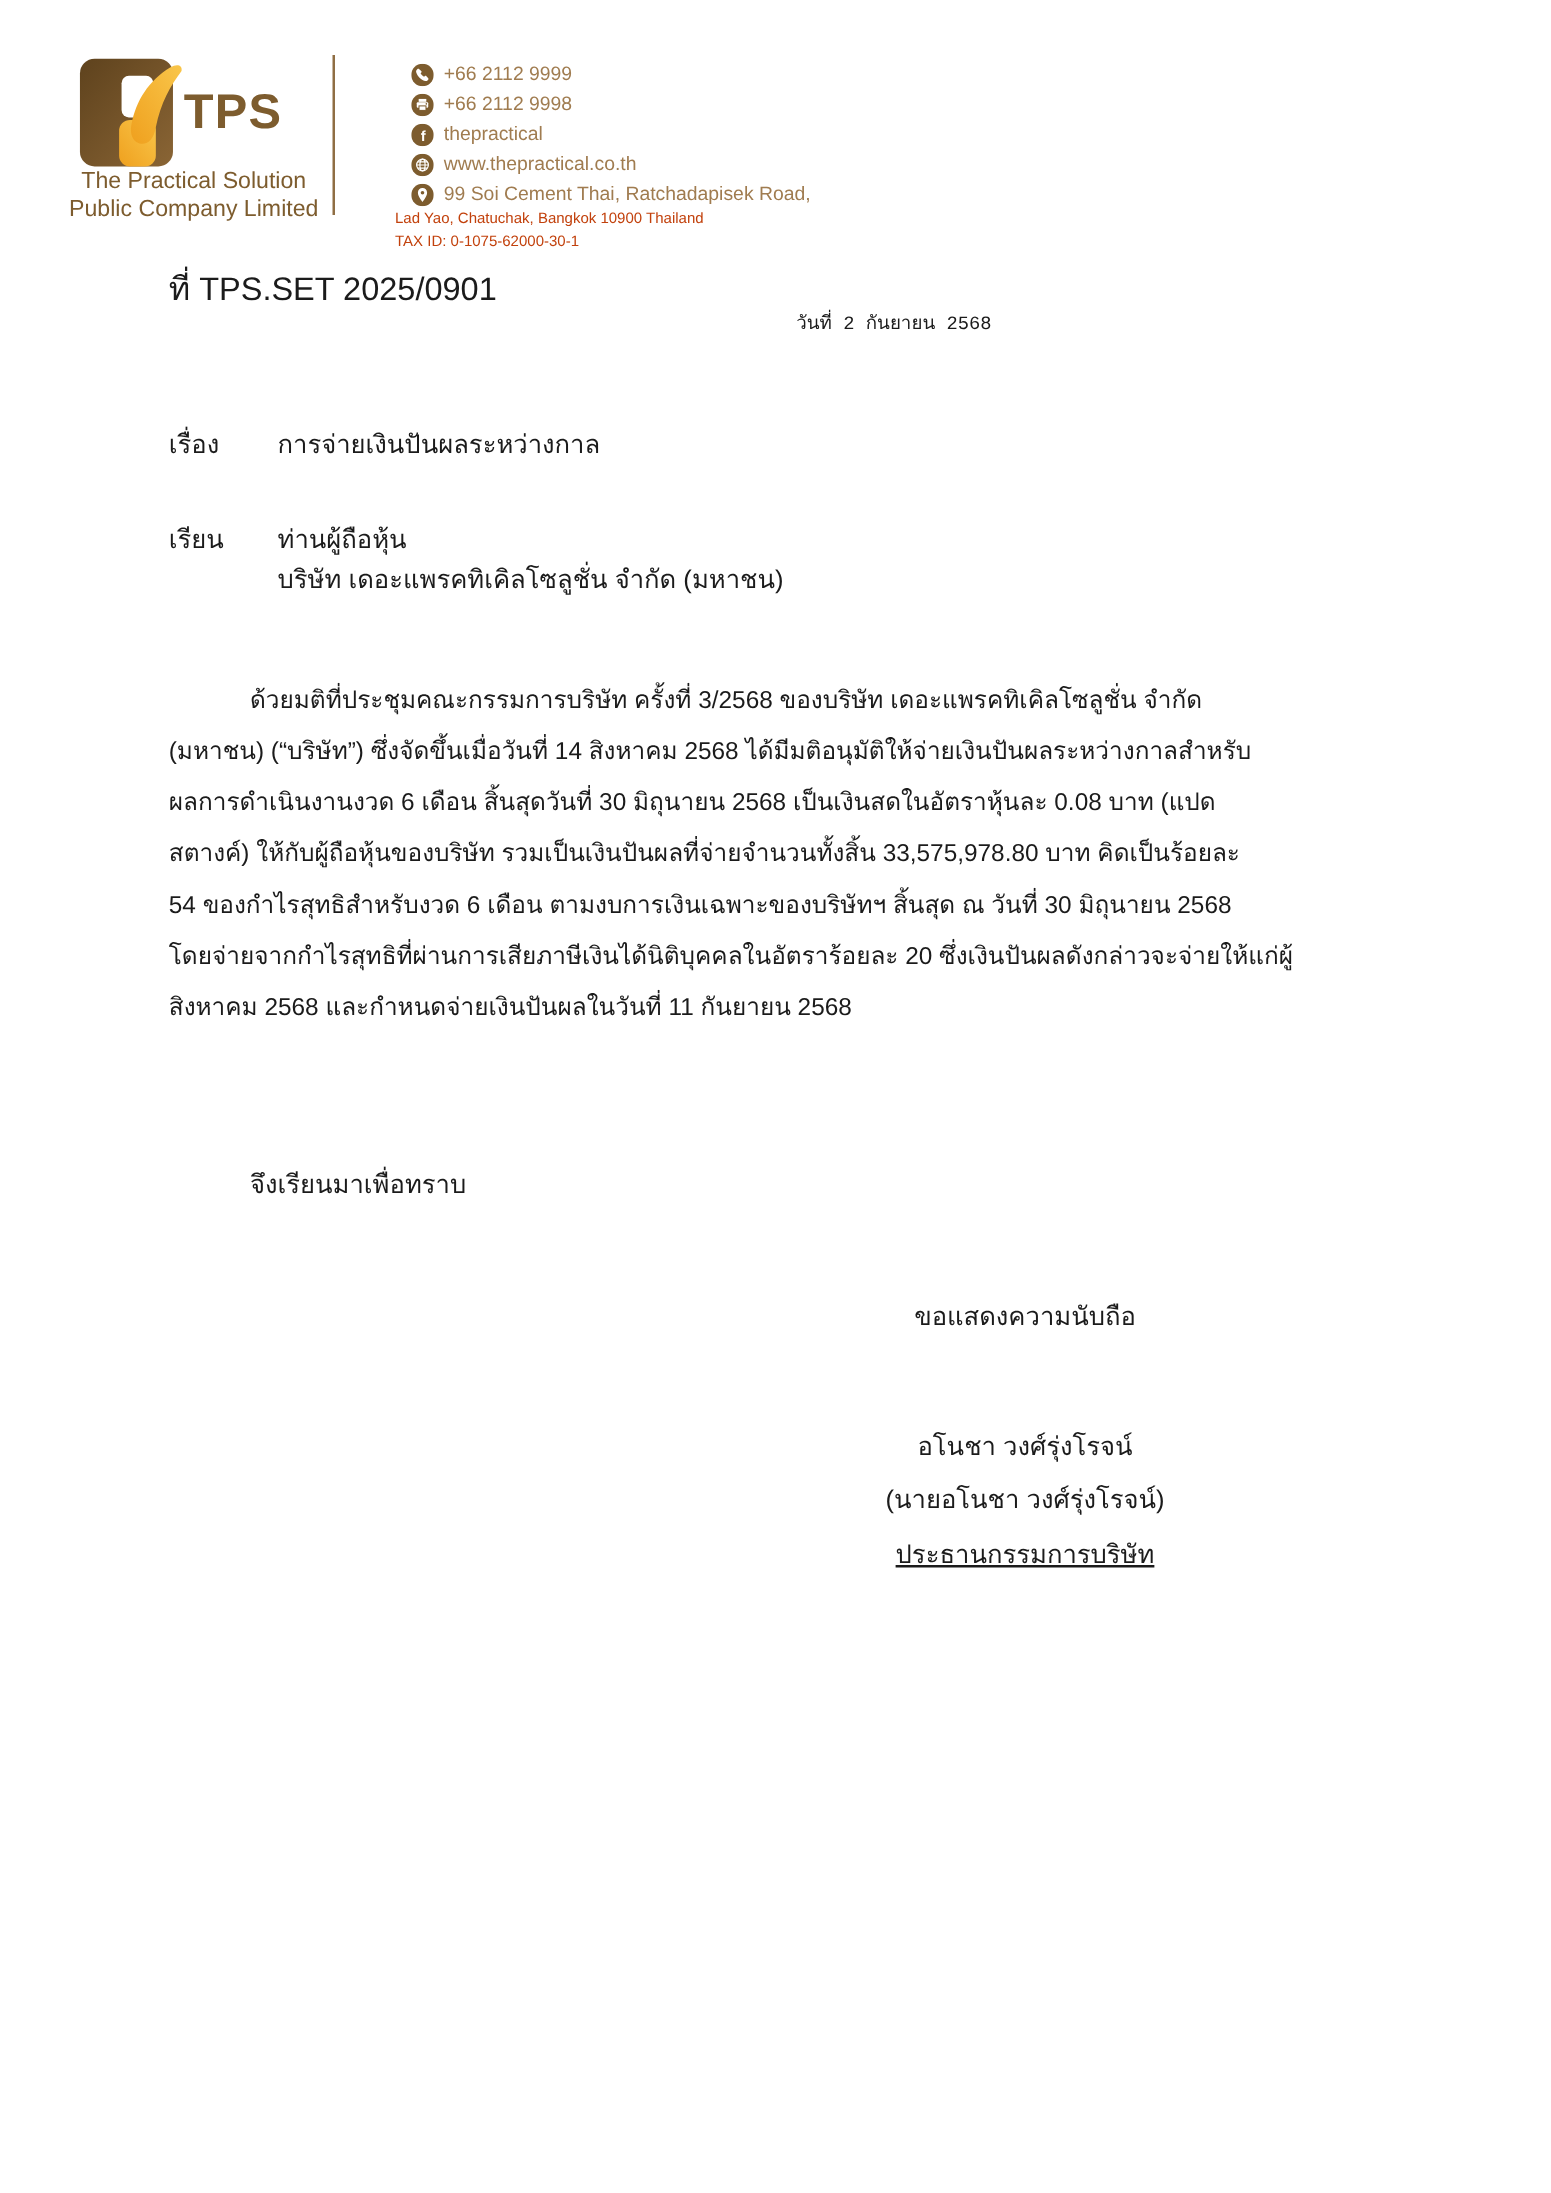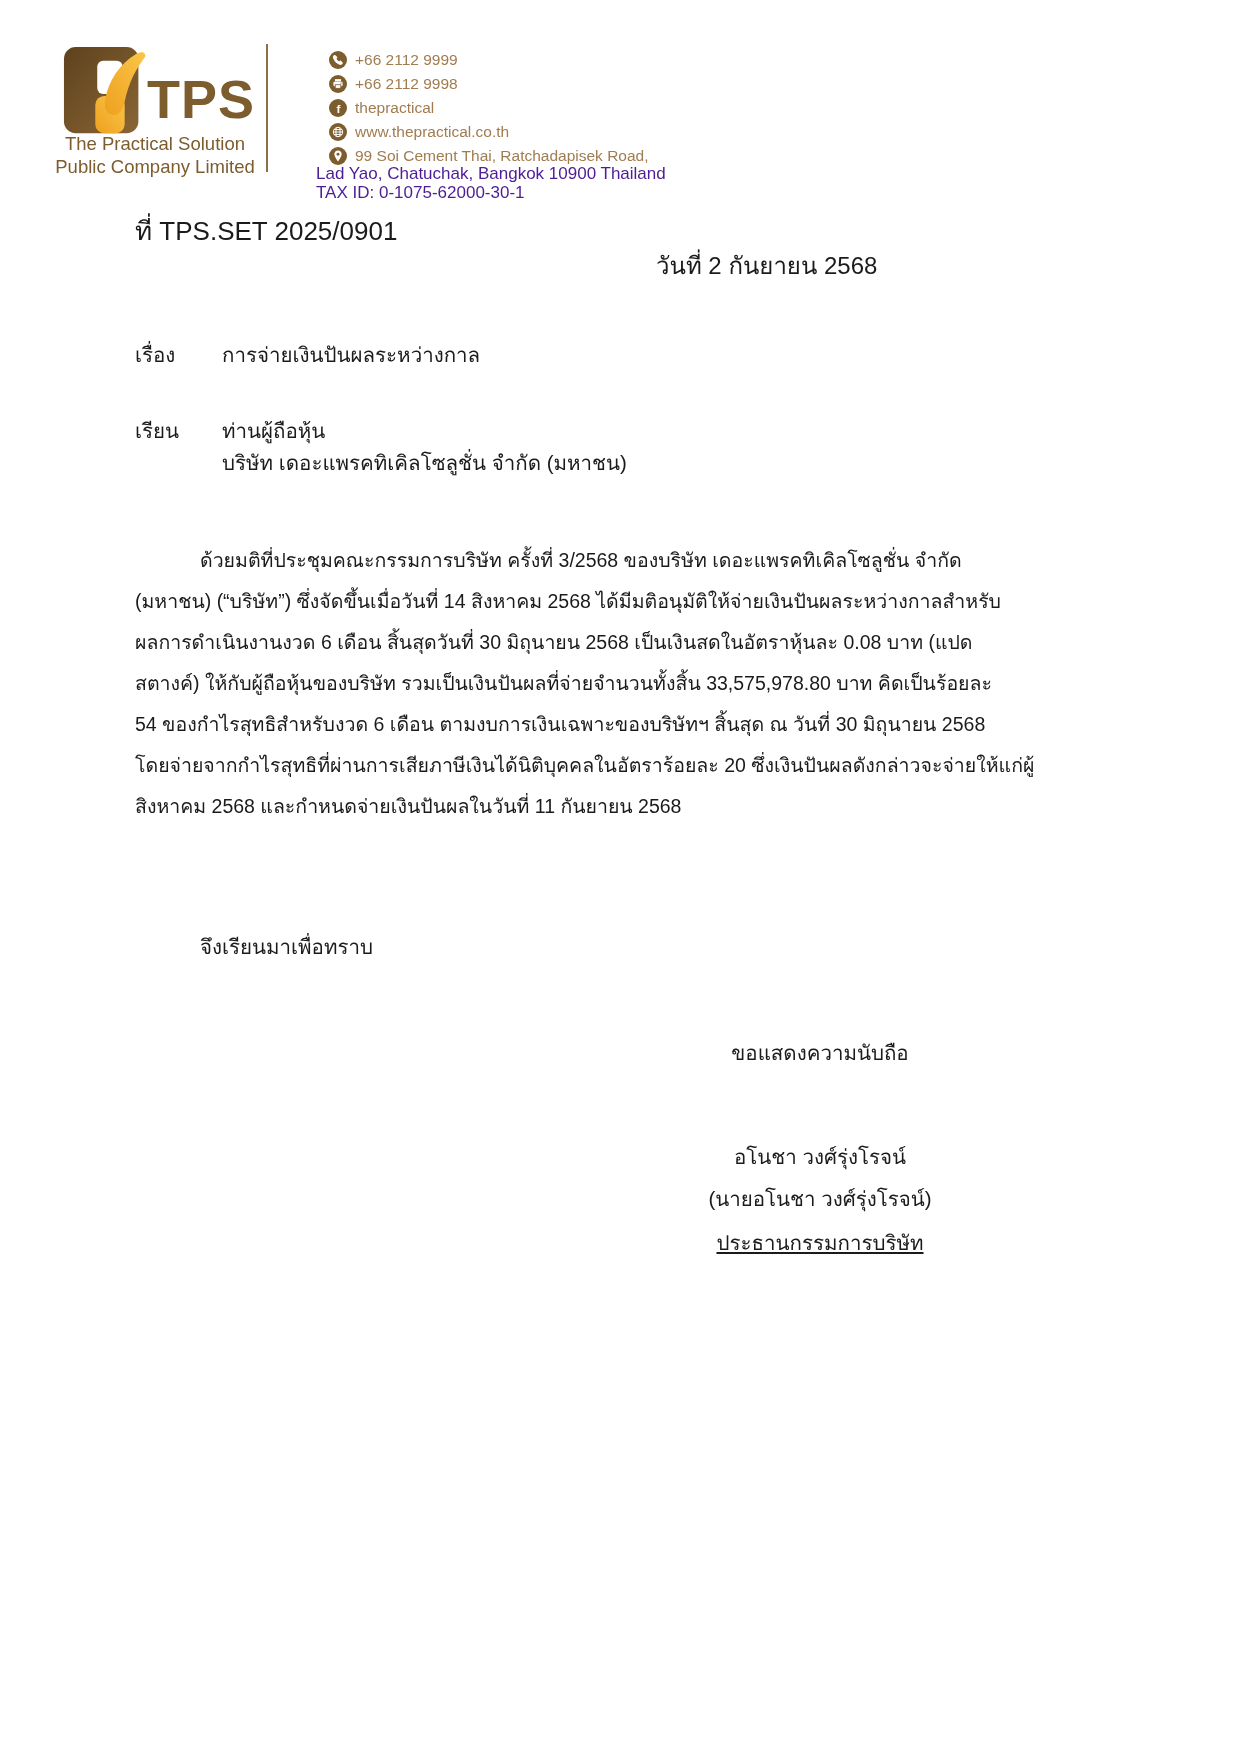--- a/index.html
+++ b/index.html
@@ -8,34 +8,34 @@
     width:1241px;height:1754px;
     background:#ffffff;
     font-family:"Liberation Sans", sans-serif;
     color:#1b1b1b;
     overflow:hidden;
   }
   
   .logo-mark{position:absolute;left:62px;top:44px;width:94px;height:96px;}
   .wordmark{
     position:absolute;left:147px;top:68px;
-    font-size:54px;font-weight:bold;color:#7d5c2e;letter-spacing:1px;
+    font-size:39px;font-weight:bold;color:#7d5c2e;letter-spacing:1px;
   }
   .brand-lines{
     position:absolute;left:54px;top:132px;width:202px;text-align:center;
     color:#7d5c2e;font-weight:normal;font-size:18.5px;line-height:23px;
   }
   .vdivider{position:absolute;left:266px;top:44px;width:2px;height:128px;background:#8f6e44;}
   .crow{position:absolute;left:290px;display:flex;align-items:center;gap:8px;height:18px;padding-left:39px;}
   .crow svg{width:18px;height:18px;flex:0 0 18px;}
   .ctext{font-size:15.5px;color:#a07c50;white-space:nowrap;}
-  .cline{position:absolute;left:316px;font-size:17px;color:#4c1d95;line-height:18px;white-space:nowrap;}
+  .cline{position:absolute;left:316px;font-size:12px;color:#c2410c;line-height:18px;white-space:nowrap;}
   
   .refno{position:absolute;left:135px;top:210px;font-size:26px;white-space:nowrap;}
-  .dateline{position:absolute;left:656px;top:246px;font-size:24px;white-space:nowrap;}
+  .dateline{position:absolute;left:637px;top:246px;font-size:15px;white-space:nowrap;font-family:Liberation Mono, monospace;}
   .rowlabel{position:absolute;left:135px;font-size:20.5px;white-space:nowrap;}
   .rowvalue{position:absolute;left:222px;font-size:20.5px;white-space:nowrap;}
   .para{position:absolute;left:135px;top:540px;width:975px;}
   .bline{
     height:41px;line-height:41px;font-size:19.5px;
     white-space:nowrap;overflow:hidden;
   }
   .bline.indent{padding-left:65px;}
   .closing{position:absolute;left:200px;top:930px;font-size:20.5px;white-space:nowrap;}
   .centercol{position:absolute;left:600px;width:440px;text-align:center;font-size:20.5px;white-space:nowrap;}

